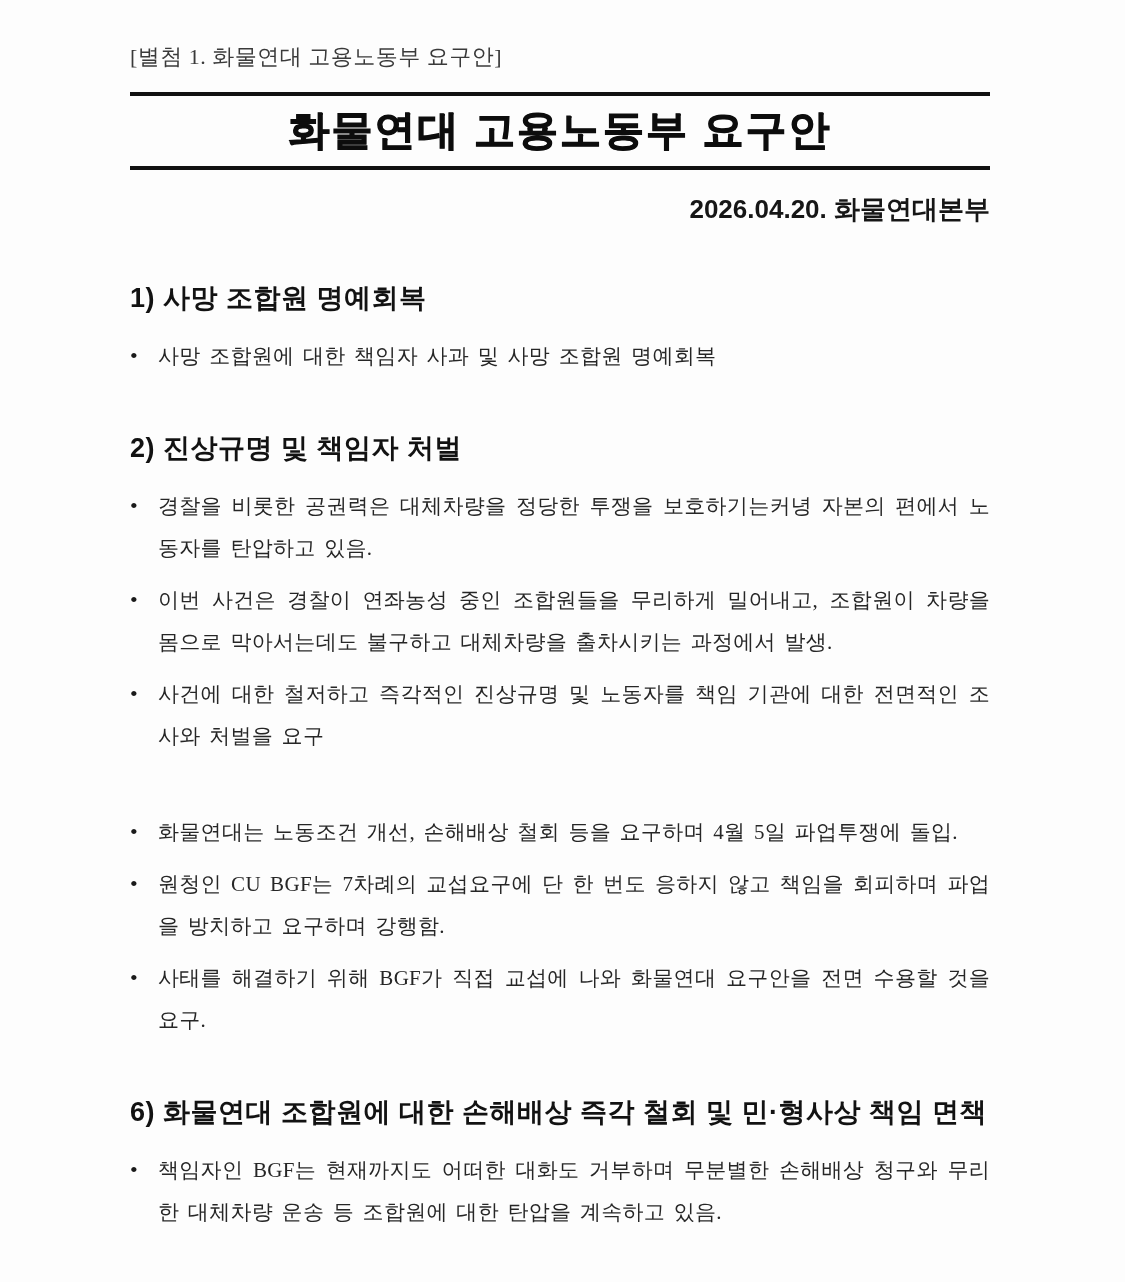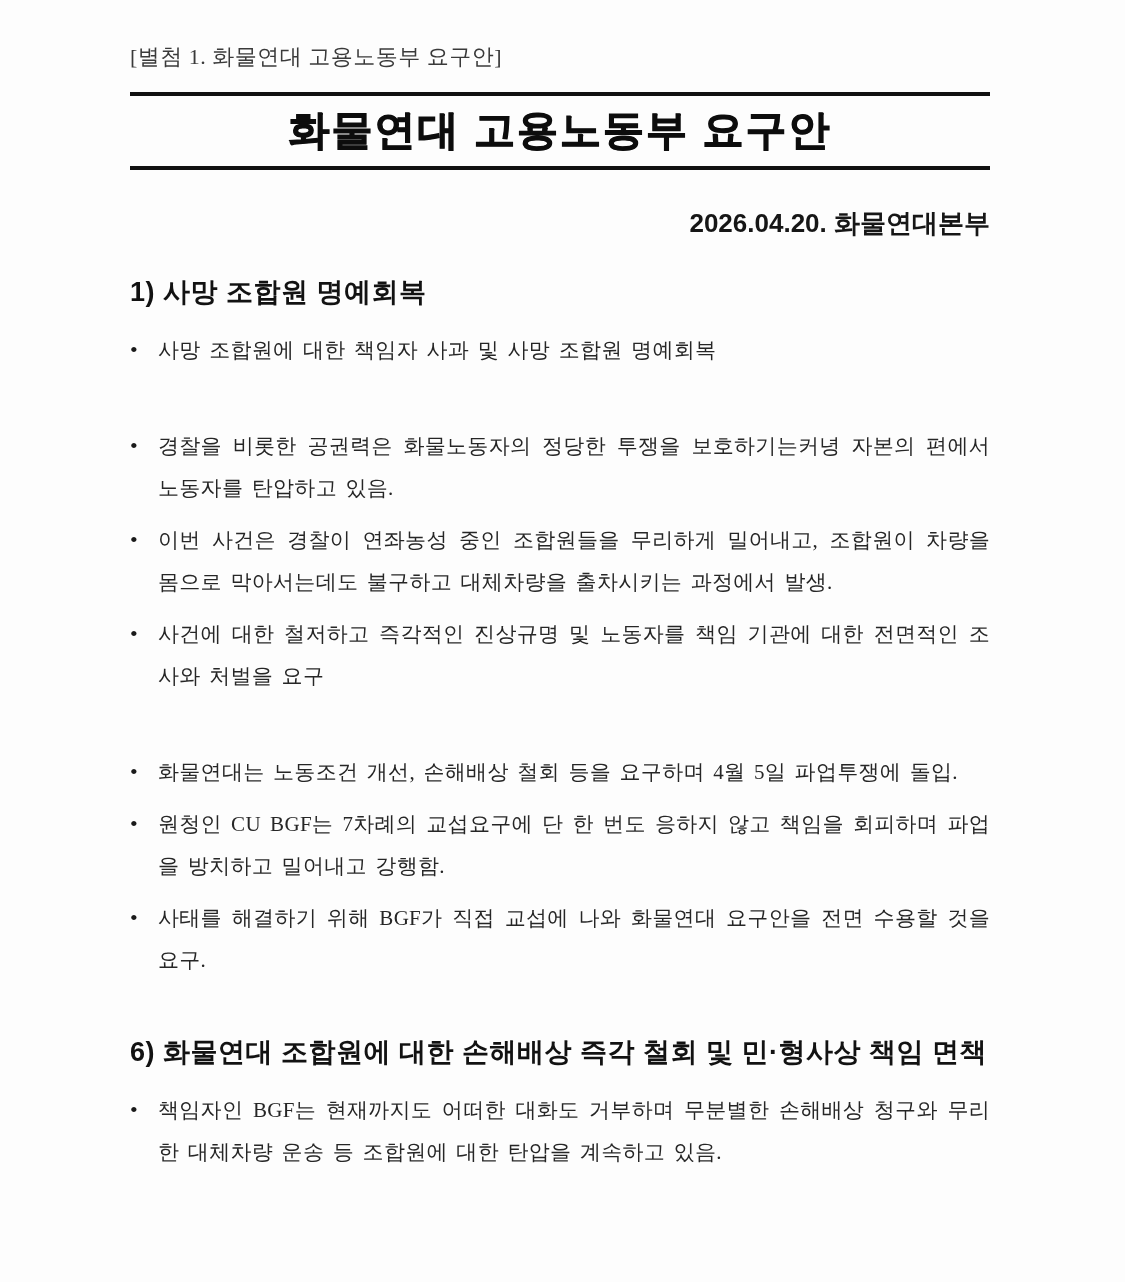--- a/index.html
+++ b/index.html
@@ -35,32 +35,32 @@
   .doc-title {
     font-family: "Liberation Sans", "DejaVu Sans", sans-serif;
     font-weight: 800;
     font-size: 41px;
     line-height: 58px;
     letter-spacing: 2px;
     color: #0d0d0d;
     -webkit-text-stroke: 1px #0d0d0d;
   }
   .dateline {
-    margin-top: 36px;
+    margin-top: 22px;
     text-align: right;
     font-family: "Liberation Sans", "DejaVu Sans", sans-serif;
     font-weight: 700;
     font-size: 26px;
     color: #161616;
   }
   .section {
     margin-top: 54px;
   }
   .section.first {
-    margin-top: 34px;
+    margin-top: 54px;
   }
   .section-heading {
     font-family: "Liberation Sans", "DejaVu Sans", sans-serif;
     font-weight: 700;
     font-size: 27px;
     line-height: 34px;
     color: #121212;
     letter-spacing: 0.5px;
     margin: 0 0 20px 0;
   }
@@ -109,45 +109,46 @@
     <div class="section-heading">1) 사망 조합원 명예회복</div>
     <ul class="bullet-list">
       <li class="bullet-item">
         <span class="bullet-dot">•</span>
         <span class="bullet-text">사망 조합원에 대한 책임자 사과 및 사망 조합원 명예회복</span>
       </li>
     </ul>
   </div>
 
   <div class="section">
+    <div class="section-heading">2) 진상규명 및 책임자 처벌</div>
     <ul class="bullet-list">
       <li class="bullet-item">
         <span class="bullet-dot">•</span>
-        <span class="bullet-text">경찰을 비롯한 공권력은 화물노동자의 정당한 투쟁을 보호하기는커녕 자본의 편에서 노동자를 탄압하고 있음.</span>
+        <span class="bullet-text">경찰을 비롯한 공권력은 대체차량을 정당한 투쟁을 보호하기는커녕 자본의 편에서 노동자를 탄압하고 있음.</span>
       </li>
       <li class="bullet-item">
         <span class="bullet-dot">•</span>
         <span class="bullet-text">이번 사건은 경찰이 연좌농성 중인 조합원들을 무리하게 밀어내고, 조합원이 차량을 몸으로 막아서는데도 불구하고 대체차량을 출차시키는 과정에서 발생.</span>
       </li>
       <li class="bullet-item">
         <span class="bullet-dot">•</span>
         <span class="bullet-text">사건에 대한 철저하고 즉각적인 진상규명 및 노동자를 책임 기관에 대한 전면적인 조사와 처벌을 요구</span>
       </li>
     </ul>
   </div>
 
   <div class="section">
     <ul class="bullet-list">
       <li class="bullet-item">
         <span class="bullet-dot">•</span>
         <span class="bullet-text">화물연대는 노동조건 개선, 손해배상 철회 등을 요구하며 4월 5일 파업투쟁에 돌입.</span>
       </li>
       <li class="bullet-item">
         <span class="bullet-dot">•</span>
-        <span class="bullet-text">원청인 CU BGF는 7차례의 교섭요구에 단 한 번도 응하지 않고 책임을 회피하며 파업을 방치하고 밀어내고 강행함.</span>
+        <span class="bullet-text">원청인 CU BGF는 7차례의 교섭요구에 단 한 번도 응하지 않고 책임을 회피하며 파업을 방치하고 요구하며 강행함.</span>
       </li>
       <li class="bullet-item">
         <span class="bullet-dot">•</span>
         <span class="bullet-text">사태를 해결하기 위해 BGF가 직접 교섭에 나와 화물연대 요구안을 전면 수용할 것을 요구.</span>
       </li>
     </ul>
   </div>
 
   <div class="section">
     <div class="section-heading">6) 화물연대 조합원에 대한 손해배상 즉각 철회 및 민·형사상 책임 면책</div>

